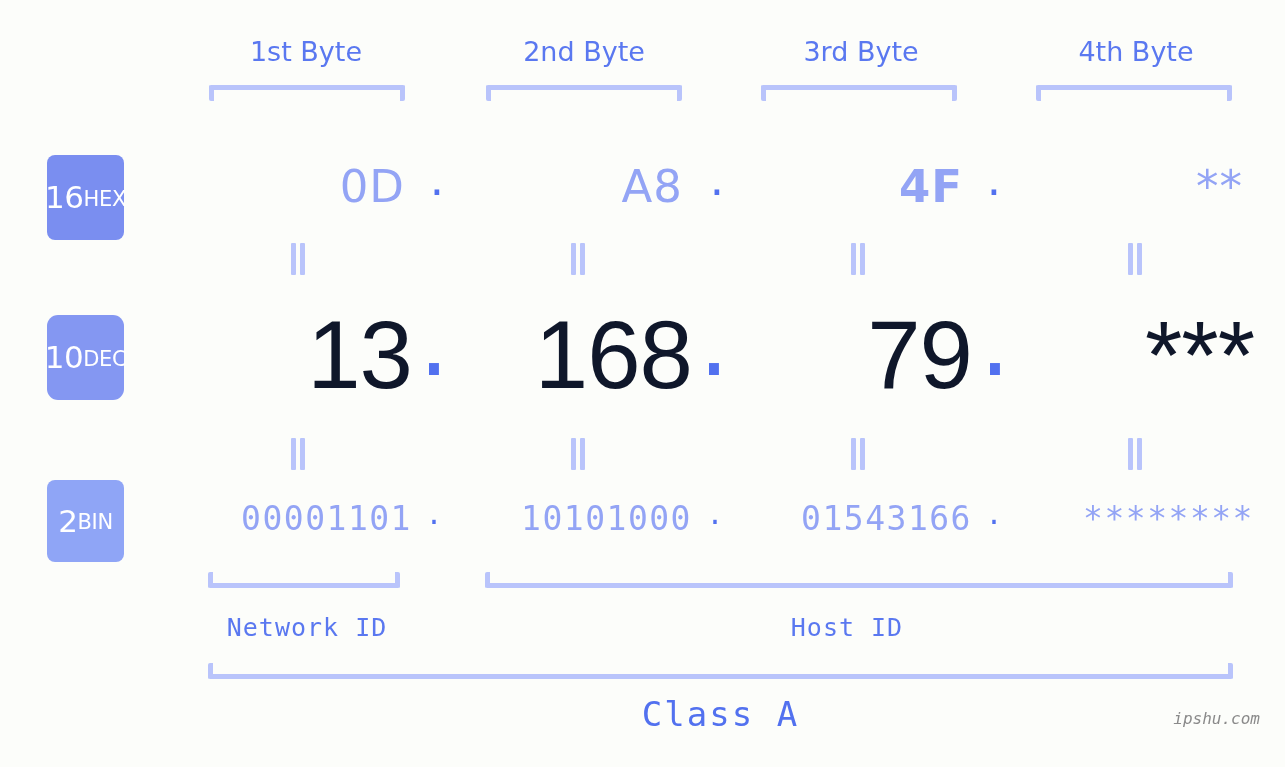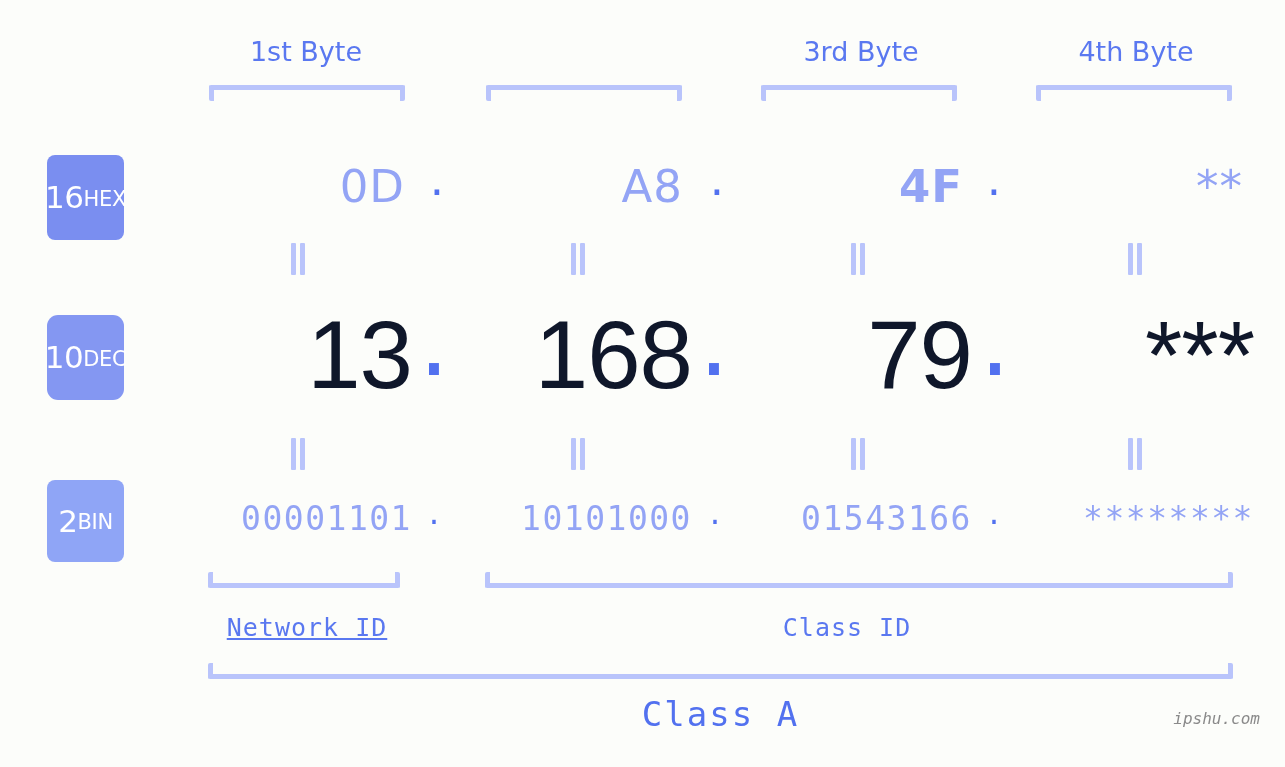--- a/index.html
+++ b/index.html
@@ -206,20 +206,21 @@
     letter-spacing: 0px;
     font-style: italic;
   }
 </style>
 </head>
 <body>
 
 <div id="stage">
 
   <div class="byte-header" style="left:190px; width:232px;">1st Byte</div>
+  <div class="byte-header" style="left:468px; width:232px;">2nd Byte</div>
   <div class="byte-header" style="left:745px; width:232px;">3rd Byte</div>
   <div class="byte-header" style="left:1020px; width:232px;">4th Byte</div>
 
   <div class="bracket-down" style="left:209px; top:85px; width:196px;"></div>
   <div class="bracket-down" style="left:486px; top:85px; width:196px;"></div>
   <div class="bracket-down" style="left:761px; top:85px; width:196px;"></div>
   <div class="bracket-down" style="left:1036px; top:85px; width:196px;"></div>
 
   <div class="badge" id="badge-hex">
     <span class="num">16</span>
@@ -294,21 +295,21 @@
     <div class="val-cell" style="left:470px; width:222px;">10101000</div>
     <div class="dot" style="left:706px;">.</div>
     <div class="val-cell" style="left:750px; width:222px;">01543166</div>
     <div class="dot" style="left:985px;">.</div>
     <div class="val-cell" style="left:1028px; width:226px;">********</div>
   </div>
 
   <div class="bracket-up" style="left:208px; top:572px; width:192px;"></div>
   <div class="bracket-up" style="left:485px; top:572px; width:748px;"></div>
 
-  <div class="id-label" style="left:190px; top:613px; width:234px;text-decoration:underline;">Network ID</div>
-  <div class="id-label" style="left:742px; top:613px; width:210px;">Class ID</div>
+  <div class="id-label" style="left:190px; top:613px; width:234px;">Network ID</div>
+  <div class="id-label" style="left:742px; top:613px; width:210px;">Host ID</div>
 
   <div class="bracket-up" style="left:208px; top:663px; width:1025px;"></div>
   <div id="class-label" style="left:208px; top:694px; width:1025px;">Class A</div>
 
   <div id="watermark">ipshu.com</div>
 
 </div>
 
 </body></html>

